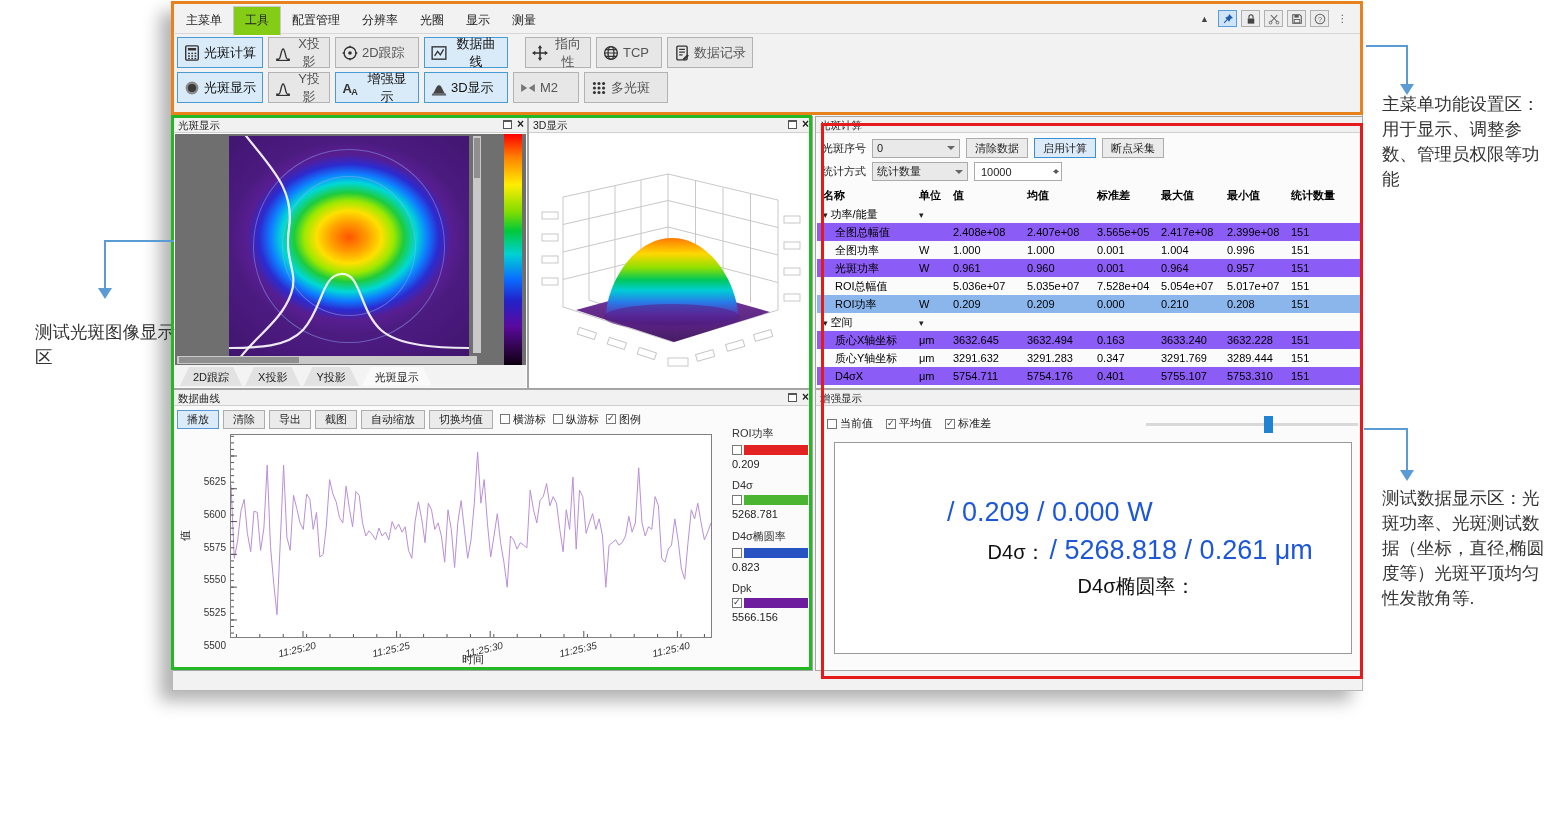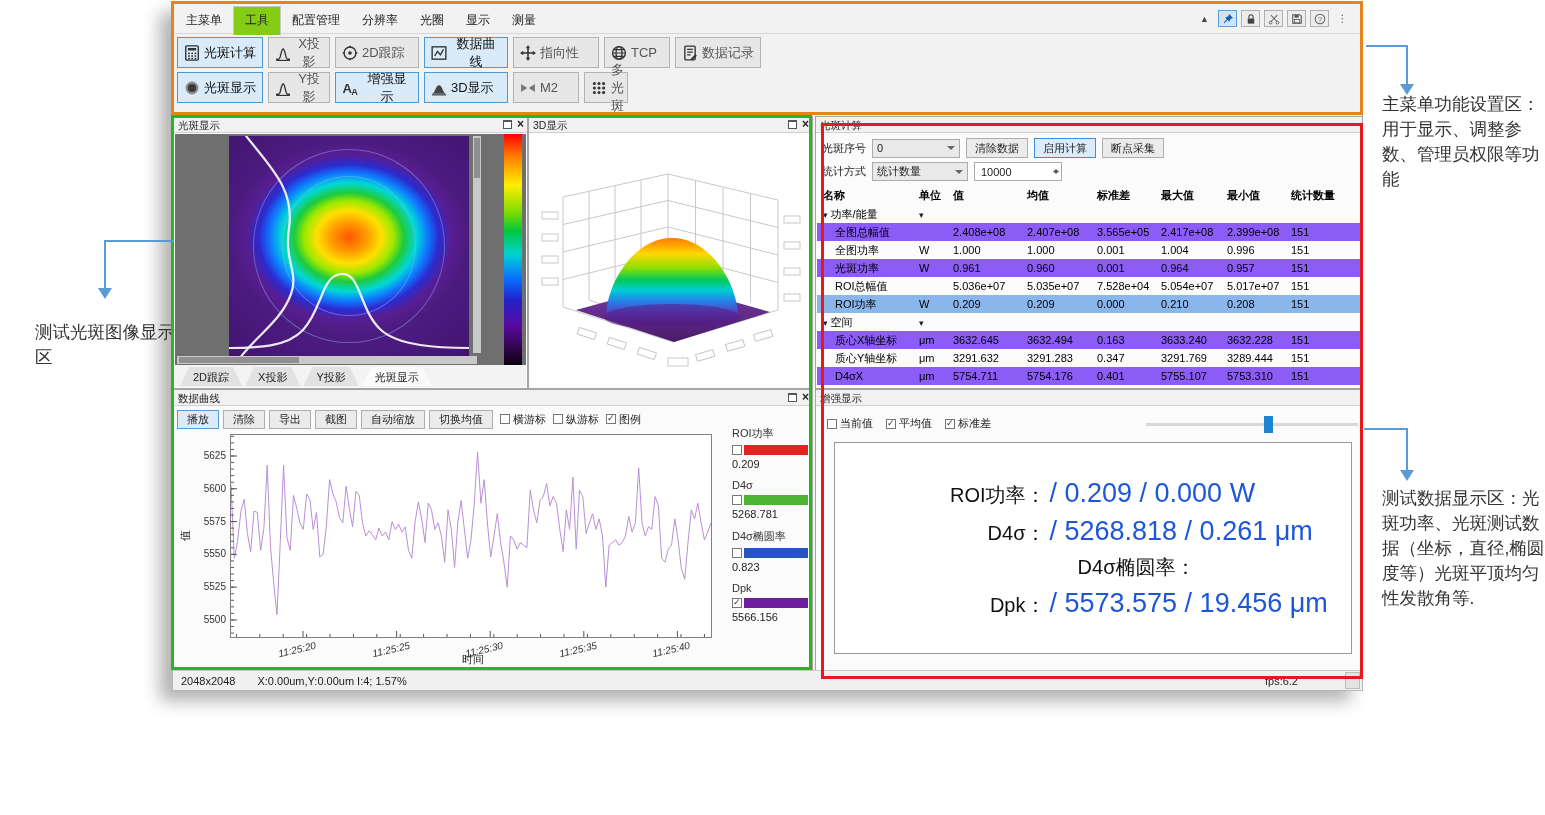--- a/index.html
+++ b/index.html
@@ -65,21 +65,21 @@
 
   
   #curve-panel { left:0; top:386px; width:640px; height:282px; }
   #curve-btnrow { position:absolute; left:3px; top:19px; height:20px; display:flex; gap:4px; align-items:center; }
   .mini-btn { height:19px; font-size:11px; padding:0 9px; background:#ebebeb; border:1px solid #adadad; color:#222; }
   .mini-btn.active { background:#dcebfa; border-color:#5599d8; }
   .cb-label { display:flex; align-items:center; gap:3px; font-size:11px; color:#222; margin-left:3px; }
   .cbx { width:10px; height:10px; border:1px solid #777; background:#fff; display:inline-block; position:relative; }
   .cbx.checked::after { content:"✓"; position:absolute; left:0; top:-2px; font-size:9px; color:#333; }
   #plot-box { position:absolute; left:56px; top:44px; width:482px; height:204px; border:1px solid #808080; background:#fff; }
-  .ytick-label { position:absolute; font-size:10px; color:#333; width:34px; text-align:right; }
+  .ytick-label { position:absolute; font-size:10px; color:#333; width:34px; text-align:right;margin-top:26px; }
   .xtick-label { position:absolute; font-size:10px; font-style:italic; color:#333; transform:rotate(-13deg); }
   #ylab { position:absolute; left:6px; top:138px; font-size:11px; color:#222; transform:rotate(-90deg); }
   #xlab { position:absolute; left:288px; top:262px; font-size:11px; color:#222; }
   #legend { position:absolute; right:4px; top:36px; width:76px; }
   .legend-item { margin-bottom:9px; }
   .legend-name { font-size:11px; color:#333; margin-bottom:3px; }
   .legend-bar-row { display:flex; align-items:center; gap:2px; height:11px; }
   .legend-bar { height:10px; flex:1; }
   .legend-value { font-size:11px; color:#222; margin-top:3px; }
 
@@ -232,21 +232,21 @@
           </button>
           <button class="tb-btn active" style="width: 84px;">
             <span style="display: flex;">
               <svg viewBox="0 0 14 14" xmlns="http://www.w3.org/2000/svg">
                 <rect x="1" y="1.6" width="12" height="10.8" fill="none" stroke="#333" stroke-width="1.2"></rect>
                 <path d="M3.2 9.6l2.6-4 2.4 3 2.8-4.8" fill="none" stroke="#333" stroke-width="1.2"></path>
               </svg>
             </span>
             <span>数据曲线</span>
           </button>
-          <button class="tb-btn" style="width: 86px;">
+          <button class="tb-btn" style="width: 66px; margin-left: 12px;">
             <span style="display: flex;">
               <svg viewBox="0 0 14 14" xmlns="http://www.w3.org/2000/svg">
                 <path d="M7 2.5v9M2.5 7h9" stroke="#333" stroke-width="1.4"></path>
                 <path d="M7 0l1.9 2.8H5.1zM7 14l1.9-2.8H5.1zM0 7l2.8-1.9v3.8zM14 7l-2.8-1.9v3.8z" fill="#333"></path>
               </svg>
             </span>
             <span>指向性</span>
           </button>
           <button class="tb-btn" style="width: 66px;">
             <span style="display: flex;">
@@ -307,21 +307,21 @@
             <span>3D显示</span>
           </button>
           <button class="tb-btn" style="width: 66px;">
             <span style="display: flex;">
               <svg viewBox="0 0 14 14" xmlns="http://www.w3.org/2000/svg">
                 <path d="M1 3.6l5.3 3.4L1 10.4zM13 3.6L7.7 7 13 10.4z" fill="#777"></path>
               </svg>
             </span>
             <span>M2</span>
           </button>
-          <button class="tb-btn" style="width: 44px;">
+          <button class="tb-btn" style="width: 84px;">
             <span style="display: flex;">
               <svg viewBox="0 0 14 14" xmlns="http://www.w3.org/2000/svg">
                 <circle cx="3" cy="3" r="1.35" fill="#333"></circle>
                 <circle cx="7" cy="3" r="1.35" fill="#333"></circle>
                 <circle cx="11" cy="3" r="1.35" fill="#333"></circle>
                 <circle cx="3" cy="7" r="1.35" fill="#333"></circle>
                 <circle cx="7" cy="7" r="1.35" fill="#333"></circle>
                 <circle cx="11" cy="7" r="1.35" fill="#333"></circle>
                 <circle cx="3" cy="11" r="1.35" fill="#333"></circle>
                 <circle cx="7" cy="11" r="1.35" fill="#333"></circle>
@@ -736,44 +736,32 @@
           <label class="cb-label">
             <span class="cbx checked"></span>
             <span>标准差</span>
           </label>
         </div>
       <div id="enh-slider">
         <div id="enh-handle"></div>
       </div>
       <div id="enh-display">
           <div class="enh-line">
-            <div class="enh-label">ROI功率：</div>
             <div class="enh-value">/ 0.209 / 0.000 W</div>
           </div>
           <div class="enh-line">
             <div class="enh-label">D4σ：</div>
             <div class="enh-value">/ 5268.818 / 0.261 μm</div>
           </div>
           <div class="enh-line">
             <div class="enh-label">D4σ椭圆率：</div>
           </div>
-          <div class="enh-line">
-            <div class="enh-label">Dpk：</div>
-            <div class="enh-value">/ 5573.575 / 19.456 μm</div>
-          </div>
         </div>
     </div>
 
-    <div id="status-bar">
-      <span id="status-left">
-        <span>2048x2048</span><span id="status-coords">X:0.00um,Y:0.00um I:4; 1.57%</span>
-      </span>
-      <span id="status-fps">fps:6.2</span>
-      <span id="status-grip"></span>
-    </div>
 
     <div class="rect" id="rect-orange"></div>
     <div class="rect" id="rect-green"></div>
     <div class="rect" id="rect-red"></div>
   </div>
 
   <div class="arrow-h" style="left:1366px;top:45px;width:42px;"></div>
   <div class="arrow-v" style="left:1406px;top:45px;height:39px;"></div>
   <div class="arrow-head" style="left:1400px;top:84px;"></div>
 

